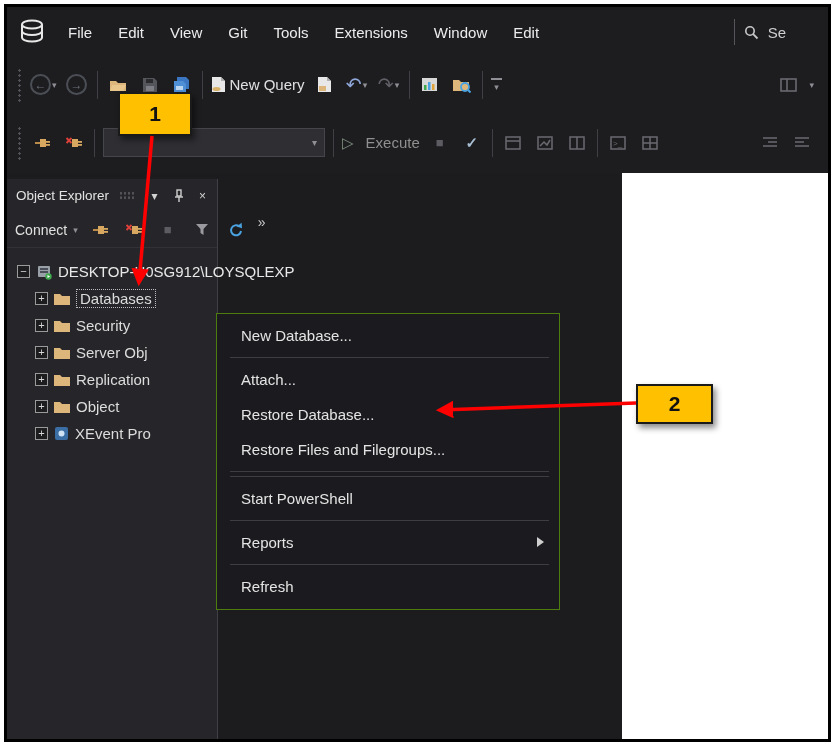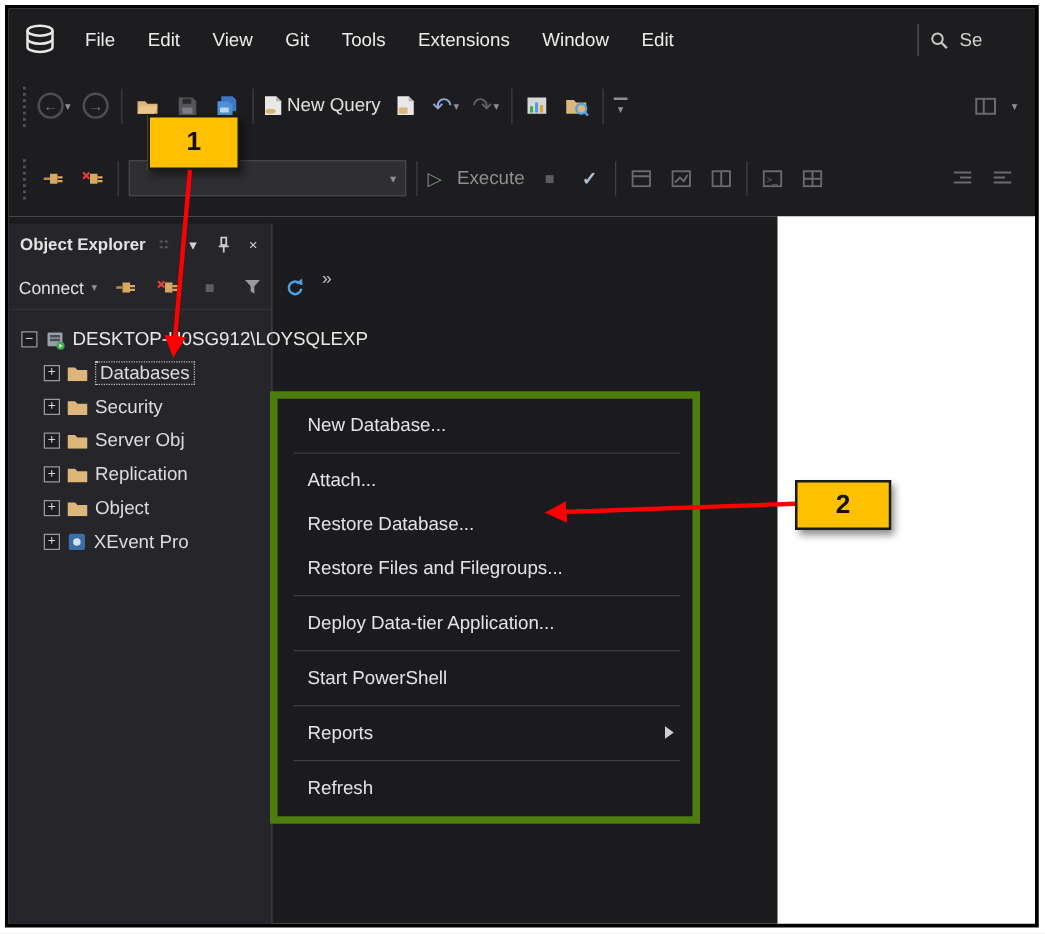--- a/index.html
+++ b/index.html
@@ -40,36 +40,36 @@
   .glyph-check { color:#a9bfd4; font-size:15px; font-weight:bold; }
   .combo { width:222px; height:29px; background:#2f2f33; border:1px solid #45454c; display:flex; align-items:center; justify-content:flex-end; padding:0 7px; }
   .combo .caret { font-size:10px; }
   .tb-right { margin-left:auto; display:flex; align-items:center; gap:8px; margin-right:4px; }
   .ovf { display:flex; flex-direction:column; align-items:center; color:#8f8f95; }
   .ovf .bar { width:11px; height:2px; background:#8f8f95; margin-bottom:2px; }
 
   
   .oe { left:7px; top:179px; width:211px; height:560px; background:#26262a; border-right:1px solid #3f3f46; z-index:2; overflow:visible; }
   .oe-title { position:absolute; left:0; top:0; width:100%; height:33px; display:flex; align-items:center; padding:0 6px 0 9px; gap:7px; }
-  .oe-title-text { color:#e2e2e2; font-size:13.5px; white-space:nowrap;font-weight:bold; }
+  .oe-title-text { color:#e2e2e2; font-size:13.5px; white-space:nowrap; }
   .oe-dots { flex:1; height:9px; background-image:radial-gradient(circle,#56565c 1px,transparent 1.2px); background-size:4px 4.5px; margin:0 3px; }
   .oe-btn { color:#d2d2d2; font-size:12px; display:flex; align-items:center; justify-content:center; width:17px; height:17px; }
   .oe-toolbar { position:absolute; left:0; top:33px; width:100%; height:36px; display:flex; align-items:center; gap:10px; padding:0 8px; border-bottom:1px solid #323236; }
   .connect { color:#e0e0e0; font-size:14px; display:flex; align-items:center; gap:5px; }
   .oe-ovf { margin-left:auto; color:#c8c8c8; font-size:14px; align-self:flex-start; line-height:20px; }
 
   
   .tree { position:absolute; left:0; top:79px; width:300px; }
   .trow { display:flex; align-items:center; height:27px; gap:6px; font-size:15px; color:#dcdcdc; white-space:nowrap; padding-left:28px; }
   .trow.server { padding-left:10px; color:#e8e8e8; }
   .expander { width:13px; height:13px; min-width:13px; border:1px solid #9a9a9a; background:#1d1d20; color:#d8d8d8; font-size:11px; line-height:10px; text-align:center; }
   .sel-label { border:1px dotted #bdbdbd; padding:0 3px; }
 
   
-  .cmenu { left:216px; top:313px; width:344px; background:#1b1b1f; border:6px solid #4d7c0f; padding:4px 0 5px 0; z-index:10; }
+  .cmenu { left:216px; top:313px; width:344px; background:#1b1b1f; border:1px solid #4d7c0f; padding:4px 0 5px 0; z-index:10; }
   .cm-item { position:relative; height:35px; line-height:35px; padding-left:24px; font-size:15px; color:#e4e4e4; cursor:default; }
   .cm-sep { height:1px; background:#3d3d44; margin:4px 10px 4px 13px; }
   .cm-sub { position:absolute; right:15px; top:12px; width:0; height:0; border-left:7px solid #cfcfcf; border-top:5.5px solid transparent; border-bottom:5.5px solid transparent; }
 
   
   .co { display:flex; align-items:center; justify-content:center; background:#ffc000; border:2px solid #1a1a1a; box-shadow:3px 4px 6px rgba(0,0,0,.45); font-weight:bold; font-size:21px; color:#111; z-index:40; }
   #co1 { left:118px; top:92px; width:74px; height:44px; }
   #co2 { left:636px; top:384px; width:77px; height:40px; }
   .overlay { left:0; top:0; z-index:50; pointer-events:none; }
 
@@ -409,21 +409,20 @@
   </div>
 </div>
 
 <div class="abs cmenu">
   <div class="cm-item"><span>New Database...</span></div>
   <div class="cm-sep"></div>
   <div class="cm-item"><span>Attach...</span></div>
   <div class="cm-item"><span>Restore Database...</span></div>
   <div class="cm-item"><span>Restore Files and Filegroups...</span></div>
   <div class="cm-sep"></div>
-  <div class="cm-item"><span>Deploy Data-tier Application...</span></div>
   <div class="cm-sep"></div>
   <div class="cm-item"><span>Start PowerShell</span></div>
   <div class="cm-sep"></div>
   <div class="cm-item">
     <span>Reports</span>
     <span class="cm-sub"></span>
   </div>
   <div class="cm-sep"></div>
   <div class="cm-item"><span>Refresh</span></div>
 </div>

